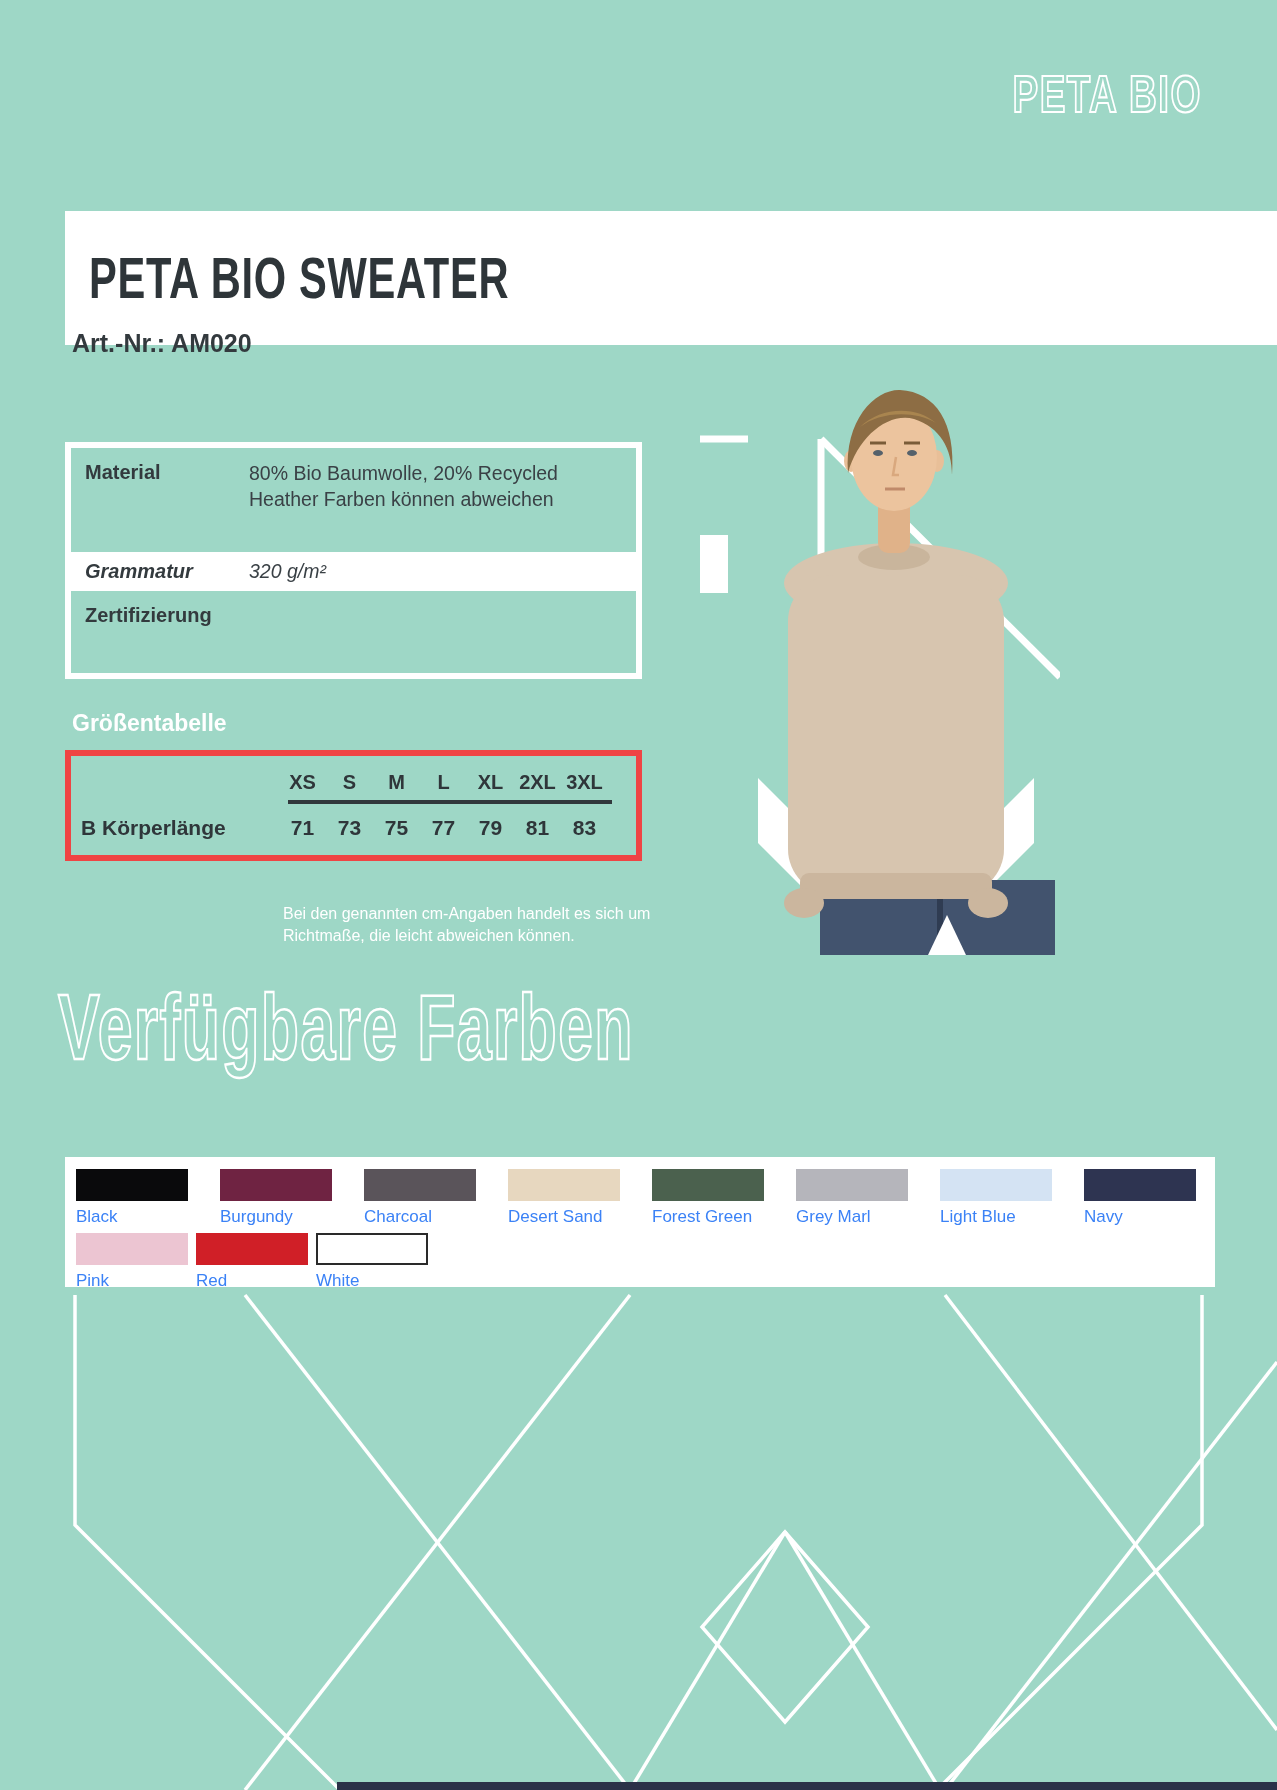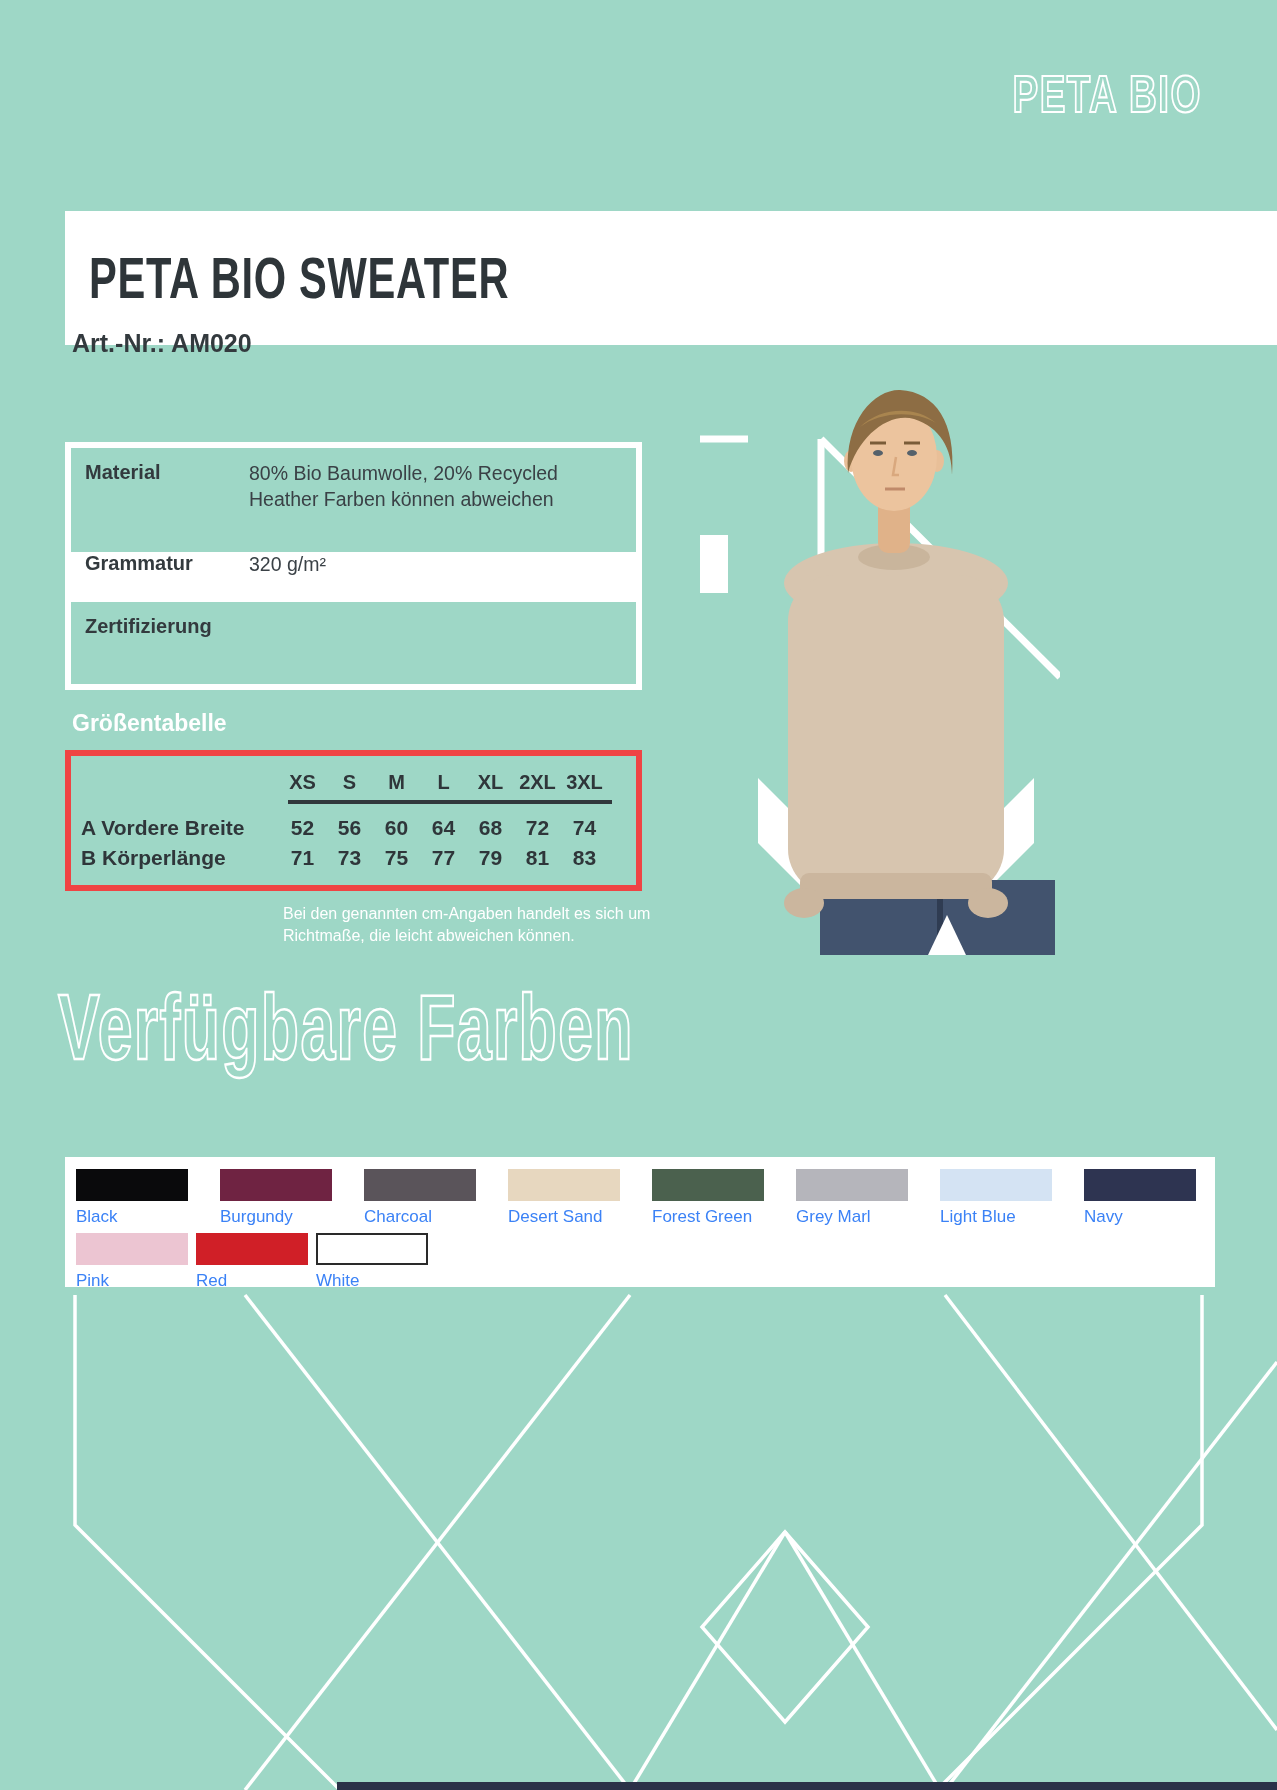--- a/index.html
+++ b/index.html
@@ -27,21 +27,21 @@
     padding-left:33px;transform:scaleX(0.73);transform-origin:left center;white-space:nowrap;
   }
 
   .article-number{position:absolute;left:72px;top:329px;font-size:25px;font-weight:bold;color:var(--ink);}
 
   
   .specs-table{position:absolute;left:65px;top:442px;width:577px;border:6px solid #fff;}
   .spec-row{display:flex;}
   .spec-row.alt{background:#fff;}
   .spec-row-material{height:104px;}
-  .spec-row-grammatur{height:50px;}
+  .spec-row-grammatur{height:39px;align-items:center;font-style:italic;}
   .spec-row-zert{height:82px;}
   .spec-label{width:178px;padding-left:14px;font-weight:bold;font-size:20px;color:var(--ink);padding-top:13px;}
   .spec-row-grammatur .spec-label{padding-top:0;}
   .spec-value{flex:1;font-size:19.5px;color:#3a4146;line-height:1.32;padding-top:13px;white-space:pre-line;}
   .spec-row-grammatur .spec-value{padding-top:0;}
 
   
   .size-heading{position:absolute;left:72px;top:710px;font-size:23px;font-weight:bold;color:#fff;}
   .size-table{position:absolute;left:65px;top:750px;width:577px;border:6px solid #ef4444;padding:12px 0 12px 0;}
   .st-grid{display:grid;grid-template-columns:208px repeat(7,47px);align-items:center;}
@@ -114,30 +114,20 @@
       <div class="st-label"></div>
       <div class="st-col">XS</div>
       <div class="st-col">S</div>
       <div class="st-col">M</div>
       <div class="st-col">L</div>
       <div class="st-col">XL</div>
       <div class="st-col">2XL</div>
       <div class="st-col">3XL</div>
     </div>
     <div class="st-underline"></div>
-    <div class="st-grid st-row">
-      <div class="st-label">A Vordere Breite</div>
-      <div class="st-col">52</div>
-      <div class="st-col">56</div>
-      <div class="st-col">60</div>
-      <div class="st-col">64</div>
-      <div class="st-col">68</div>
-      <div class="st-col">72</div>
-      <div class="st-col">74</div>
-    </div>
     <div class="st-grid st-row">
       <div class="st-label">B Körperlänge</div>
       <div class="st-col">71</div>
       <div class="st-col">73</div>
       <div class="st-col">75</div>
       <div class="st-col">77</div>
       <div class="st-col">79</div>
       <div class="st-col">81</div>
       <div class="st-col">83</div>
     </div>

